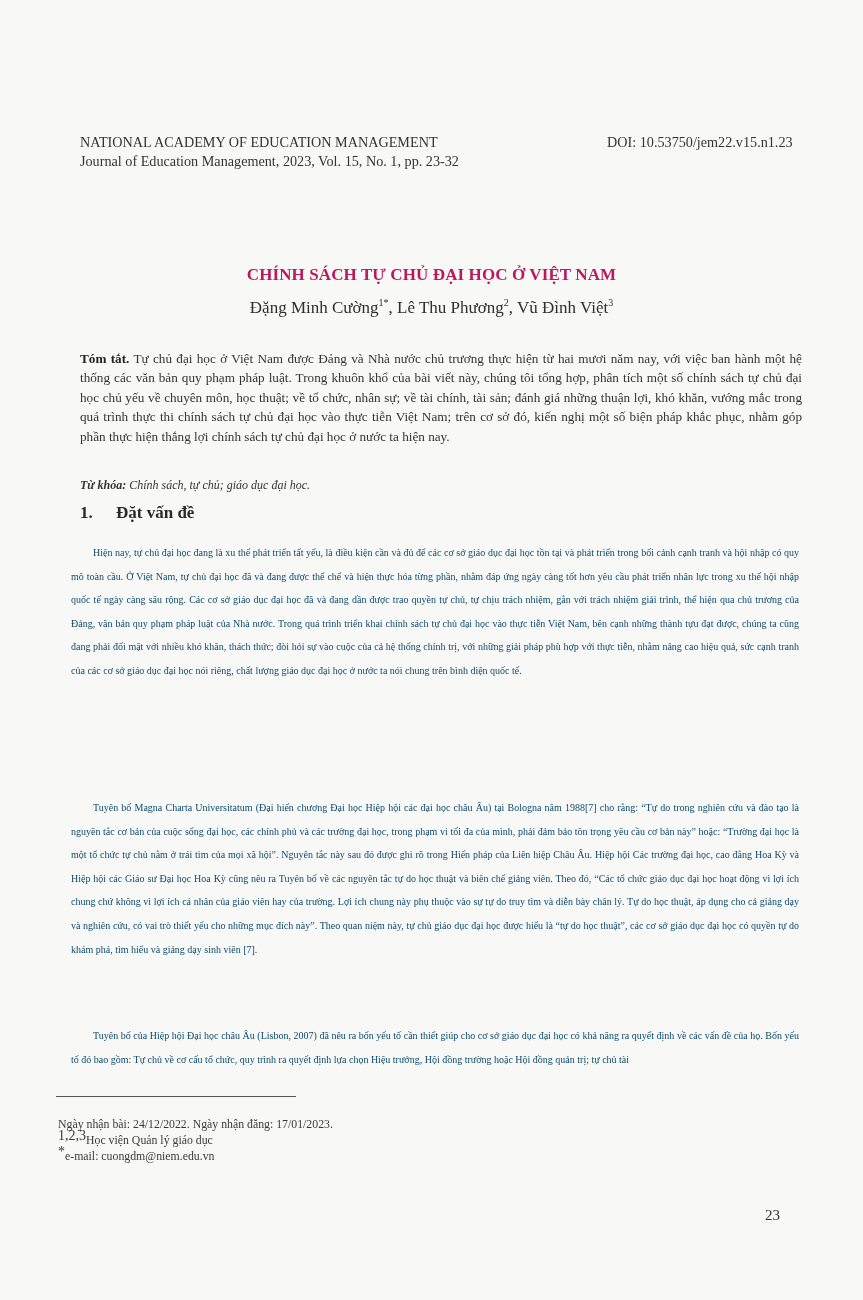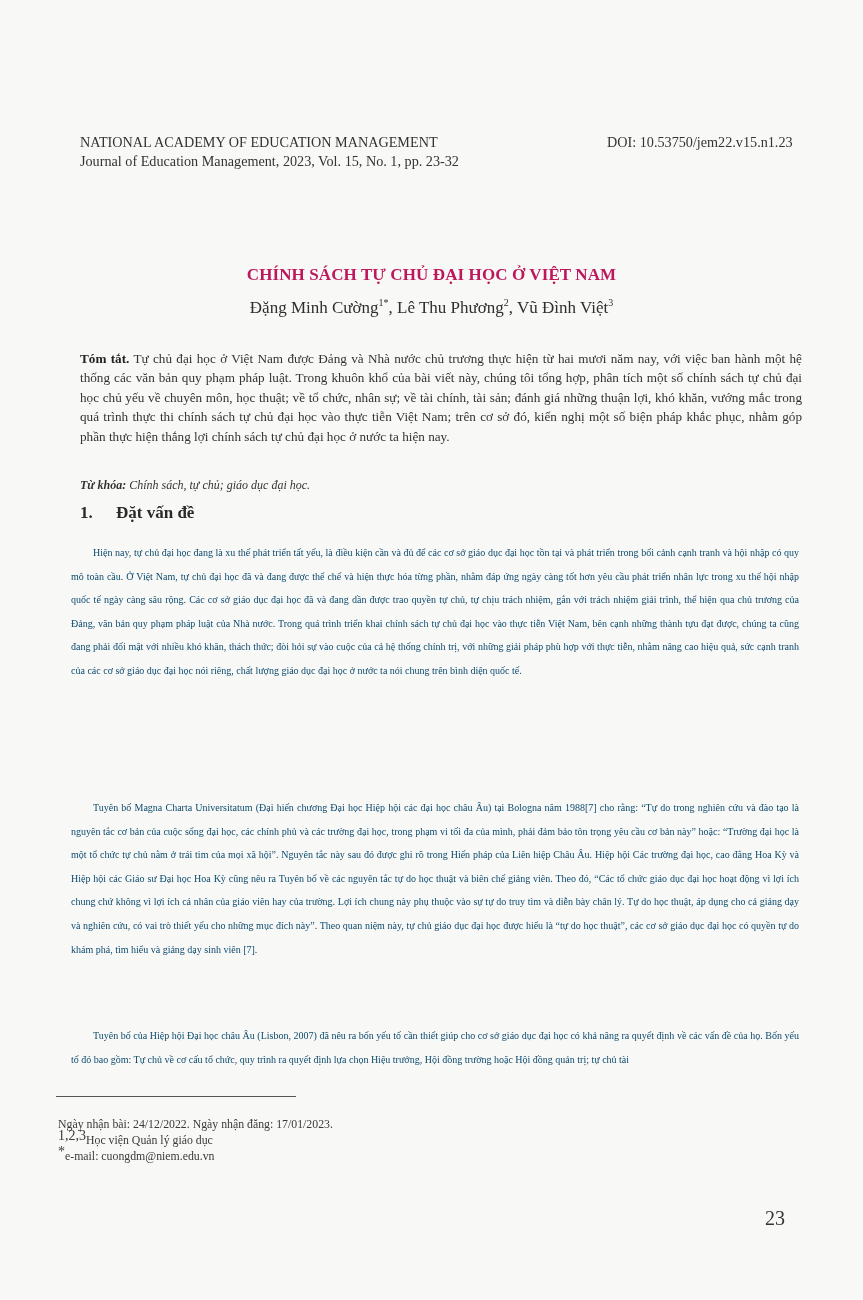--- a/index.html
+++ b/index.html
@@ -21,21 +21,21 @@
   .abstract b { color: #222; }
   .keywords { position: absolute; left: 80px; top: 478px; font-size: 12px; font-style: italic; color: #333; white-space: nowrap; }
   .keywords b { font-style: italic; }
   .h1 { position: absolute; left: 80px; font-size: 17px; font-weight: bold; color: #2a2a2a; white-space: nowrap; }
   .h1 .num { display: inline-block; width: 36px; }
   .para { position: absolute; left: 71px; width: 728px; font-size: 10px; line-height: 23.6px; text-align: justify; color: #0c4a6e; text-indent: 22px; }
   .rule { position: absolute; left: 56px; top: 1096px; width: 240px; height: 0; border-top: 1px solid #555; }
   .footnotes { position: absolute; left: 58px; top: 1116px; font-size: 11.8px; line-height: 16px; color: #3a3a3a; }
   .footnotes div { white-space: nowrap; }
   .footnotes sup { font-size: 14px; vertical-align: 4px; line-height: 0; }
-  .pagenum { position: absolute; left: 765px; top: 1207px; font-size: 20px; color: #333; }
+  .pagenum { position: absolute; left: 765px; top: 1207px; font-size: 15px; color: #333; }
 </style>
 </head>
 <body>
 
 <div class="page">
 
   <div class="hdr-left">
     <div>NATIONAL ACADEMY OF EDUCATION MANAGEMENT</div>
     <div>Journal of Education Management, 2023, Vol. 15, No. 1, pp. 23-32</div>
   </div>

